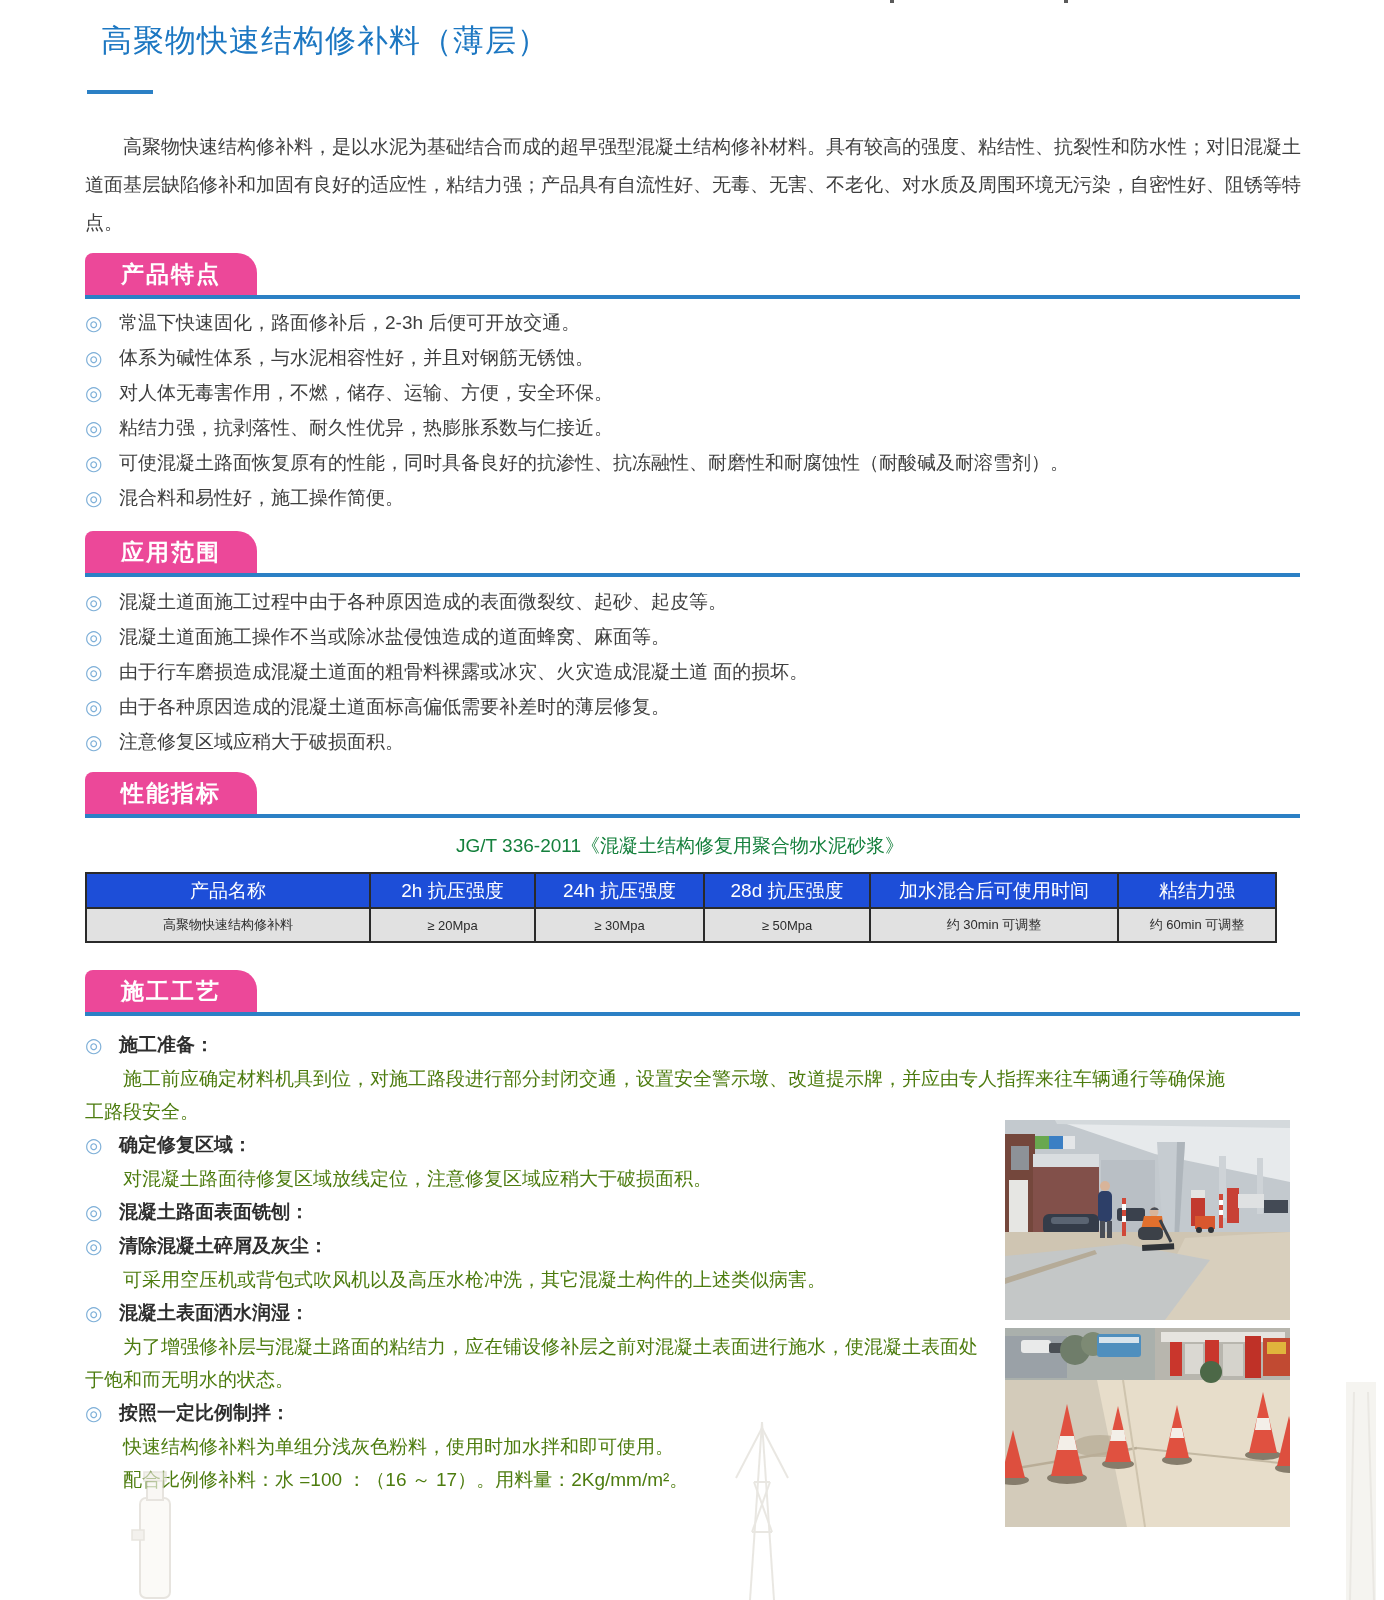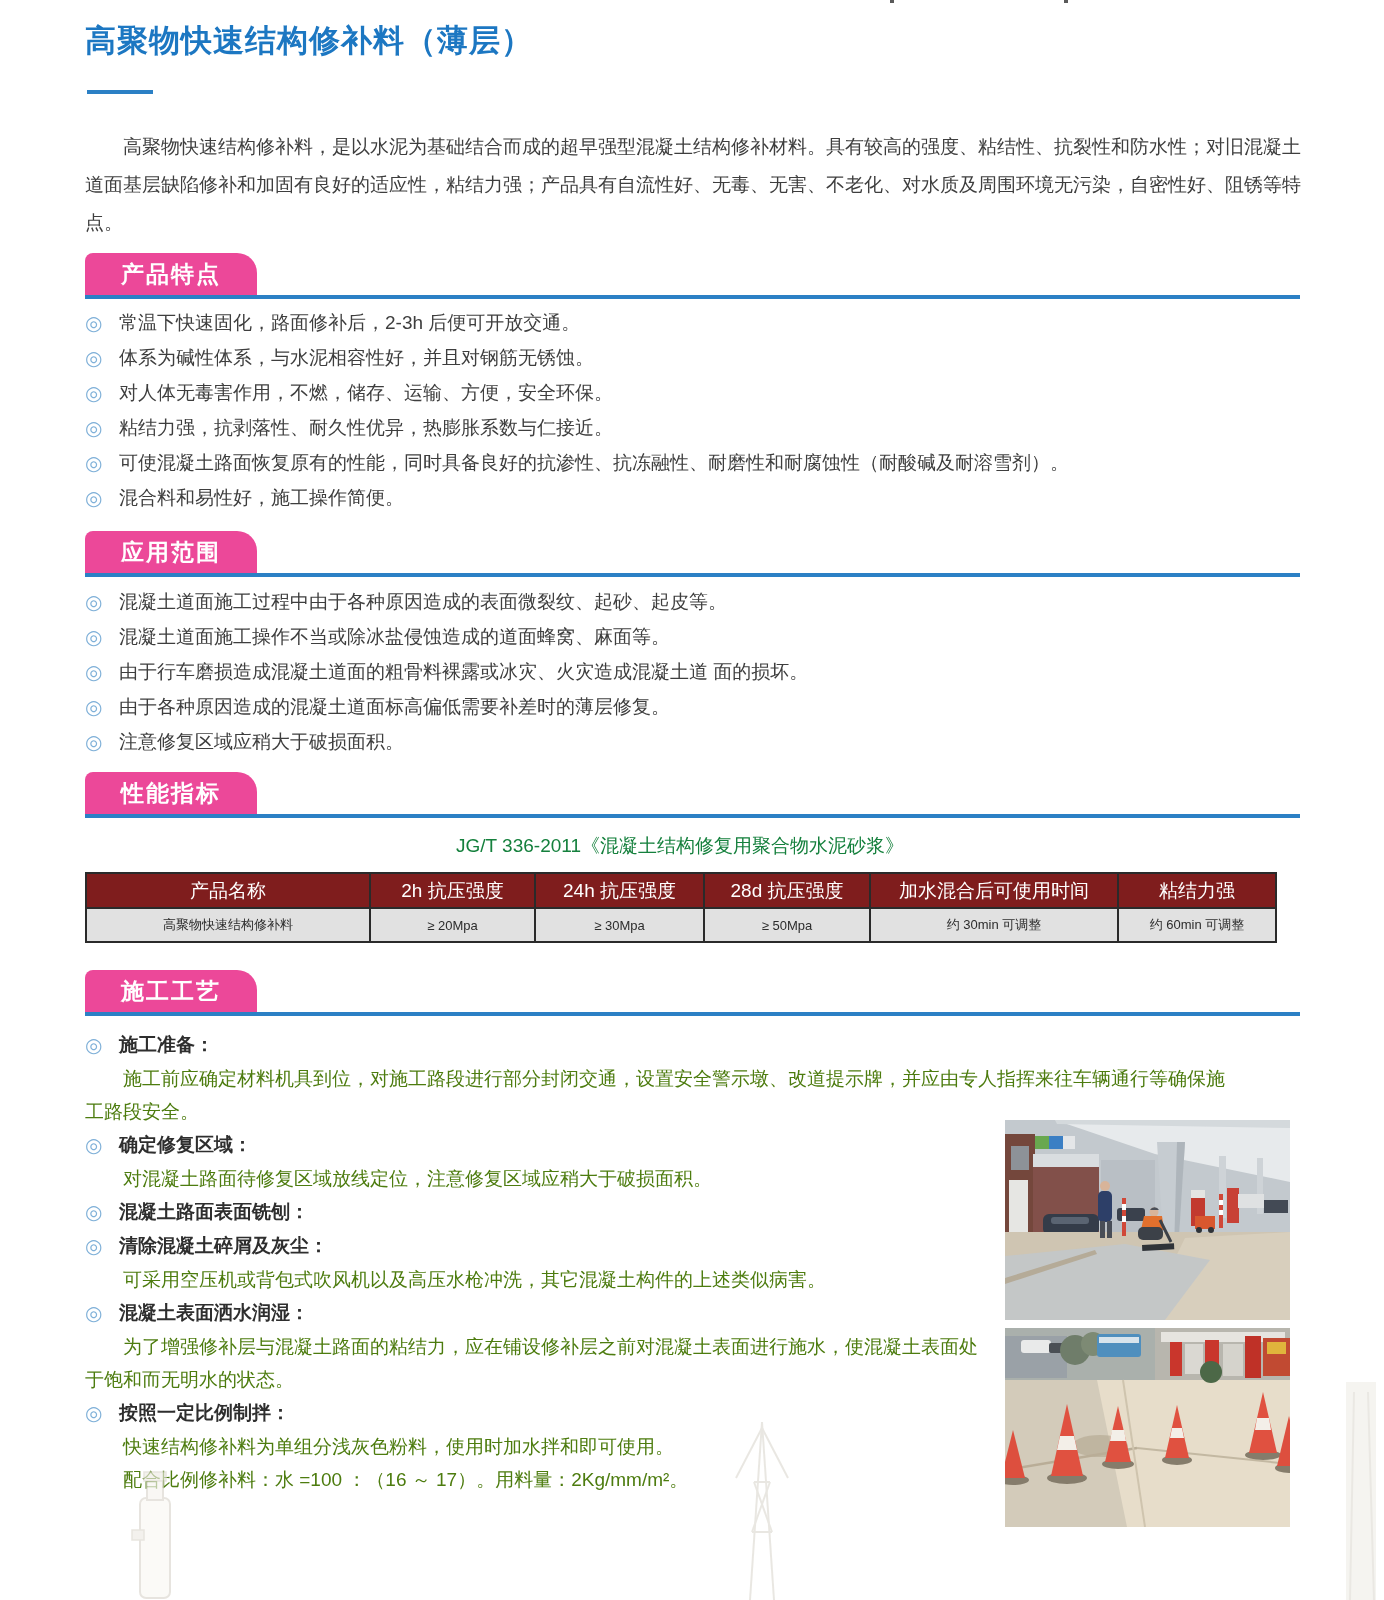--- a/index.html
+++ b/index.html
@@ -1,21 +1,21 @@
 <!DOCTYPE html>
 <html lang="zh"><head>
 <meta charset="utf-8">
 <style>
   html,body{margin:0;padding:0;background:#ffffff;}
   .page{position:relative;width:1384px;height:1600px;background:#ffffff;overflow:hidden;
         font-family:"Liberation Sans","DejaVu Sans",sans-serif;color:#3d3d3d;}
   .content{position:absolute;left:85px;top:0;width:1215px;height:1600px;}
 
   
-  .page-title{position:absolute;left:0;top:20px;margin:0;font-size:31px;font-weight:bold;
+  .page-title{position:absolute;left:16px;top:20px;margin:0;font-size:31px;font-weight:normal;
               color:#1c77c2;letter-spacing:1px;}
   .title-rule{position:absolute;left:2px;top:90px;width:66px;height:4px;background:#2b80c5;}
 
   
   .intro{position:absolute;left:0;top:128px;width:1220px;margin:0;font-size:19px;line-height:38px;
          color:#3e3e3e;text-indent:2em;}
 
   
   .sec-head{position:absolute;left:0;width:1215px;border-bottom:4px solid #2b80c5;}
   .banner{display:inline-block;background:#ec4899;color:#ffffff;font-size:23px;font-weight:bold;
@@ -23,21 +23,21 @@
 
   
   .blist{position:absolute;left:0;width:1215px;}
   .li{display:flex;align-items:center;height:35px;font-size:19px;color:#3e3e3e;}
   .bullet{color:#7fb0d8;font-size:20px;width:24px;flex:0 0 24px;margin-right:10px;text-align:left;}
 
   
   .tbl-caption{position:absolute;left:0;top:833px;width:1190px;margin:0;text-align:center;
                font-size:19px;color:#15803d;}
   table.perf{position:absolute;left:0;top:872px;width:1190px;border-collapse:collapse;table-layout:fixed;}
-  table.perf th{background:#7f1d1d;color:#ffffff;font-weight:normal;font-size:19px;height:33px;
+  table.perf th{background:#1d4ed8;color:#ffffff;font-weight:normal;font-size:19px;height:33px;
                 border:2px solid #2a2a2a;padding:0;}
   table.perf td{background:#e1e1e1;color:#2c2c2c;font-size:13px;height:32px;text-align:center;
                 border:2px solid #2a2a2a;padding:0;}
 
   
   .process-body{position:absolute;left:0;top:1028px;width:1215px;}
   .step-label{display:flex;align-items:center;height:34px;font-size:19px;color:#2e2e2e;}
   .step-label b{font-weight:bold;}
   .step-desc{margin:0;font-size:19px;line-height:33px;color:#4d7c0f;text-indent:2em;}
   .step-desc.narrow1{width:1150px;}

